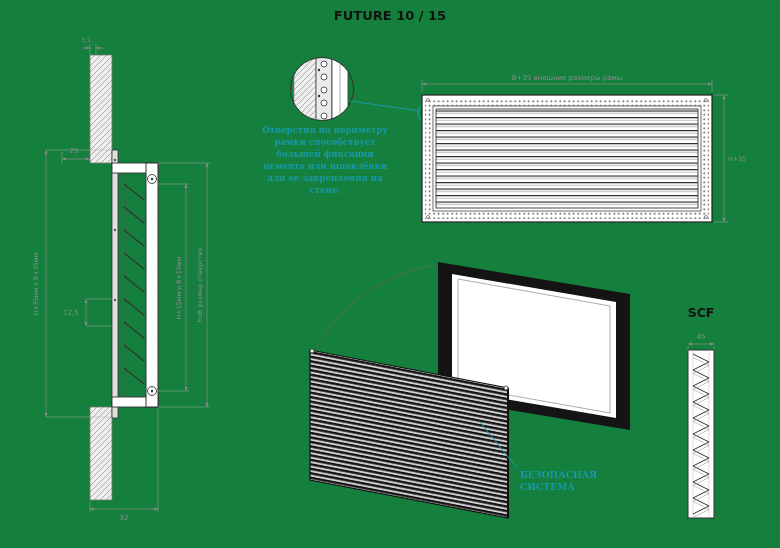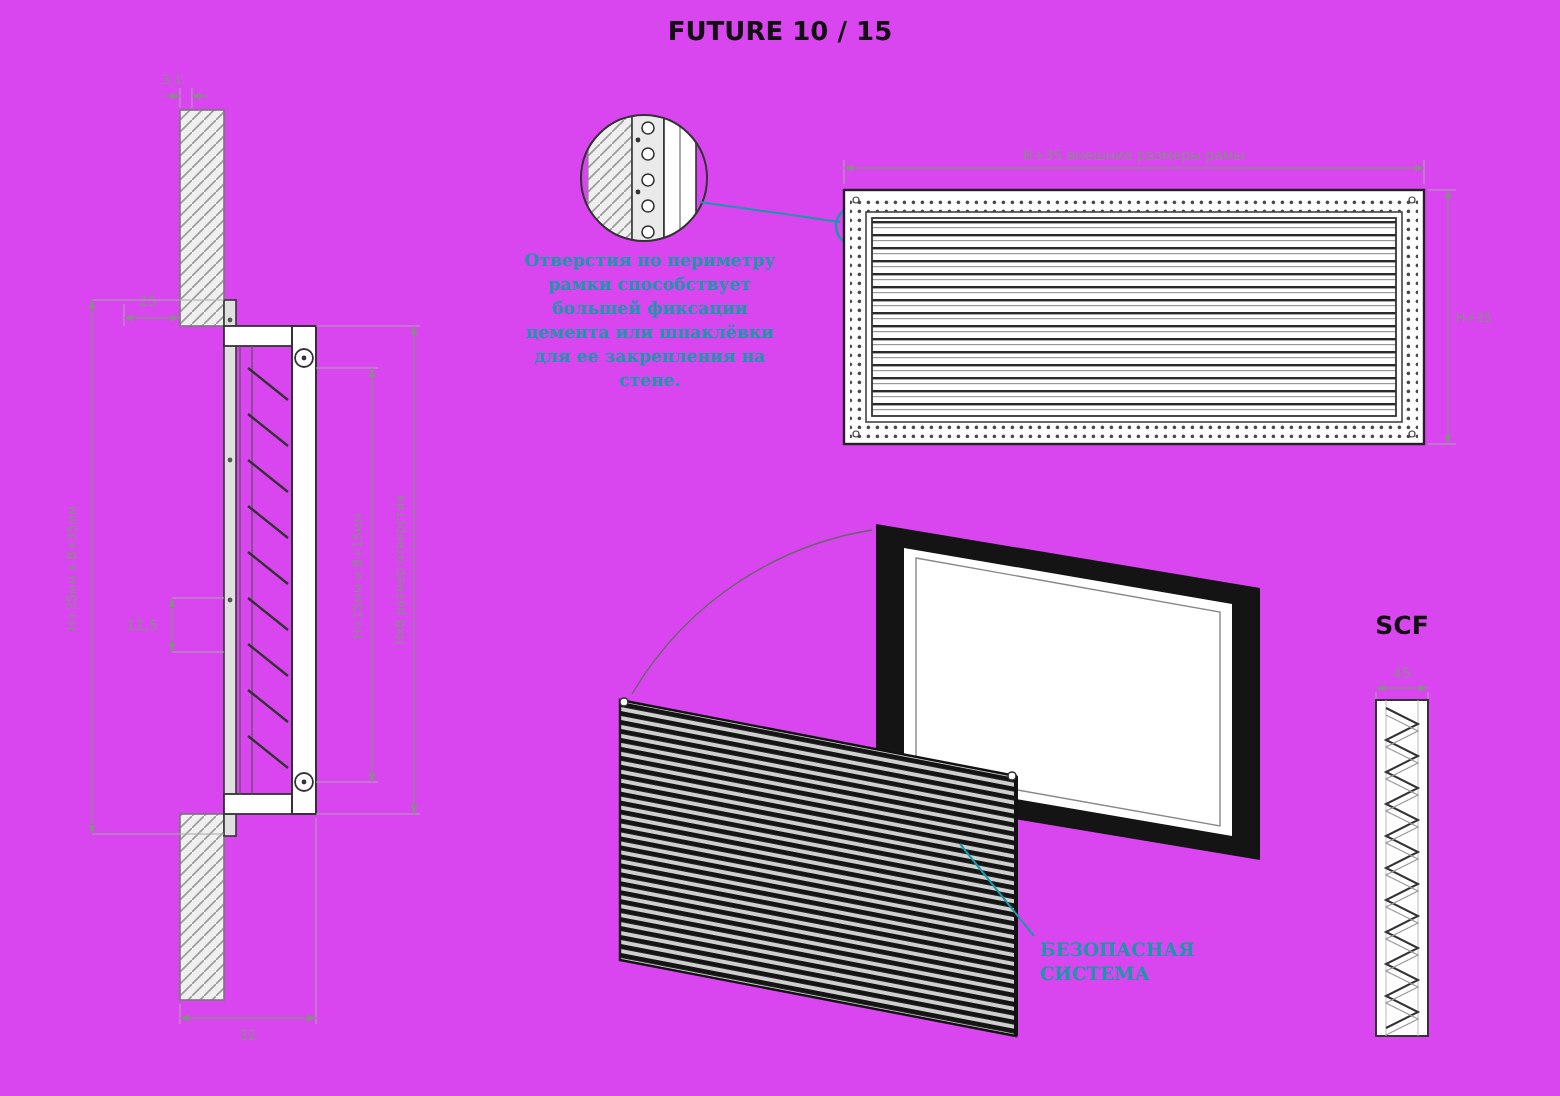--- a/index.html
+++ b/index.html
@@ -1,16 +1,16 @@
 <!DOCTYPE html>
 <html><head>
 <meta charset="utf-8">
 <style>
   html,body{margin:0;padding:0;background:#fff;}
-  .canvas{position:relative;width:780px;height:548px;background:#d946ef;overflow:hidden;}
+  .canvas{position:relative;width:780px;height:548px;background:#15803d;overflow:hidden;}
   svg{display:block;}
   text{font-family:"DejaVu Sans",sans-serif;}
   .title-txt{font-size:13px;font-weight:bold;fill:#111;}
   .dimtxt{font-size:7px;fill:#8a8a8a;}
   .dimtxt-sm{font-size:6.3px;fill:#8a8a8a;}
   .note{font-family:"DejaVu Serif",serif;font-weight:bold;font-size:8.6px;fill:#1898a8;}
   .callout{font-family:"DejaVu Serif",serif;font-weight:bold;font-size:9.2px;fill:#1898a8;}
   .scf-txt{font-size:12.5px;font-weight:bold;fill:#111;}
 </style>
 </head>

